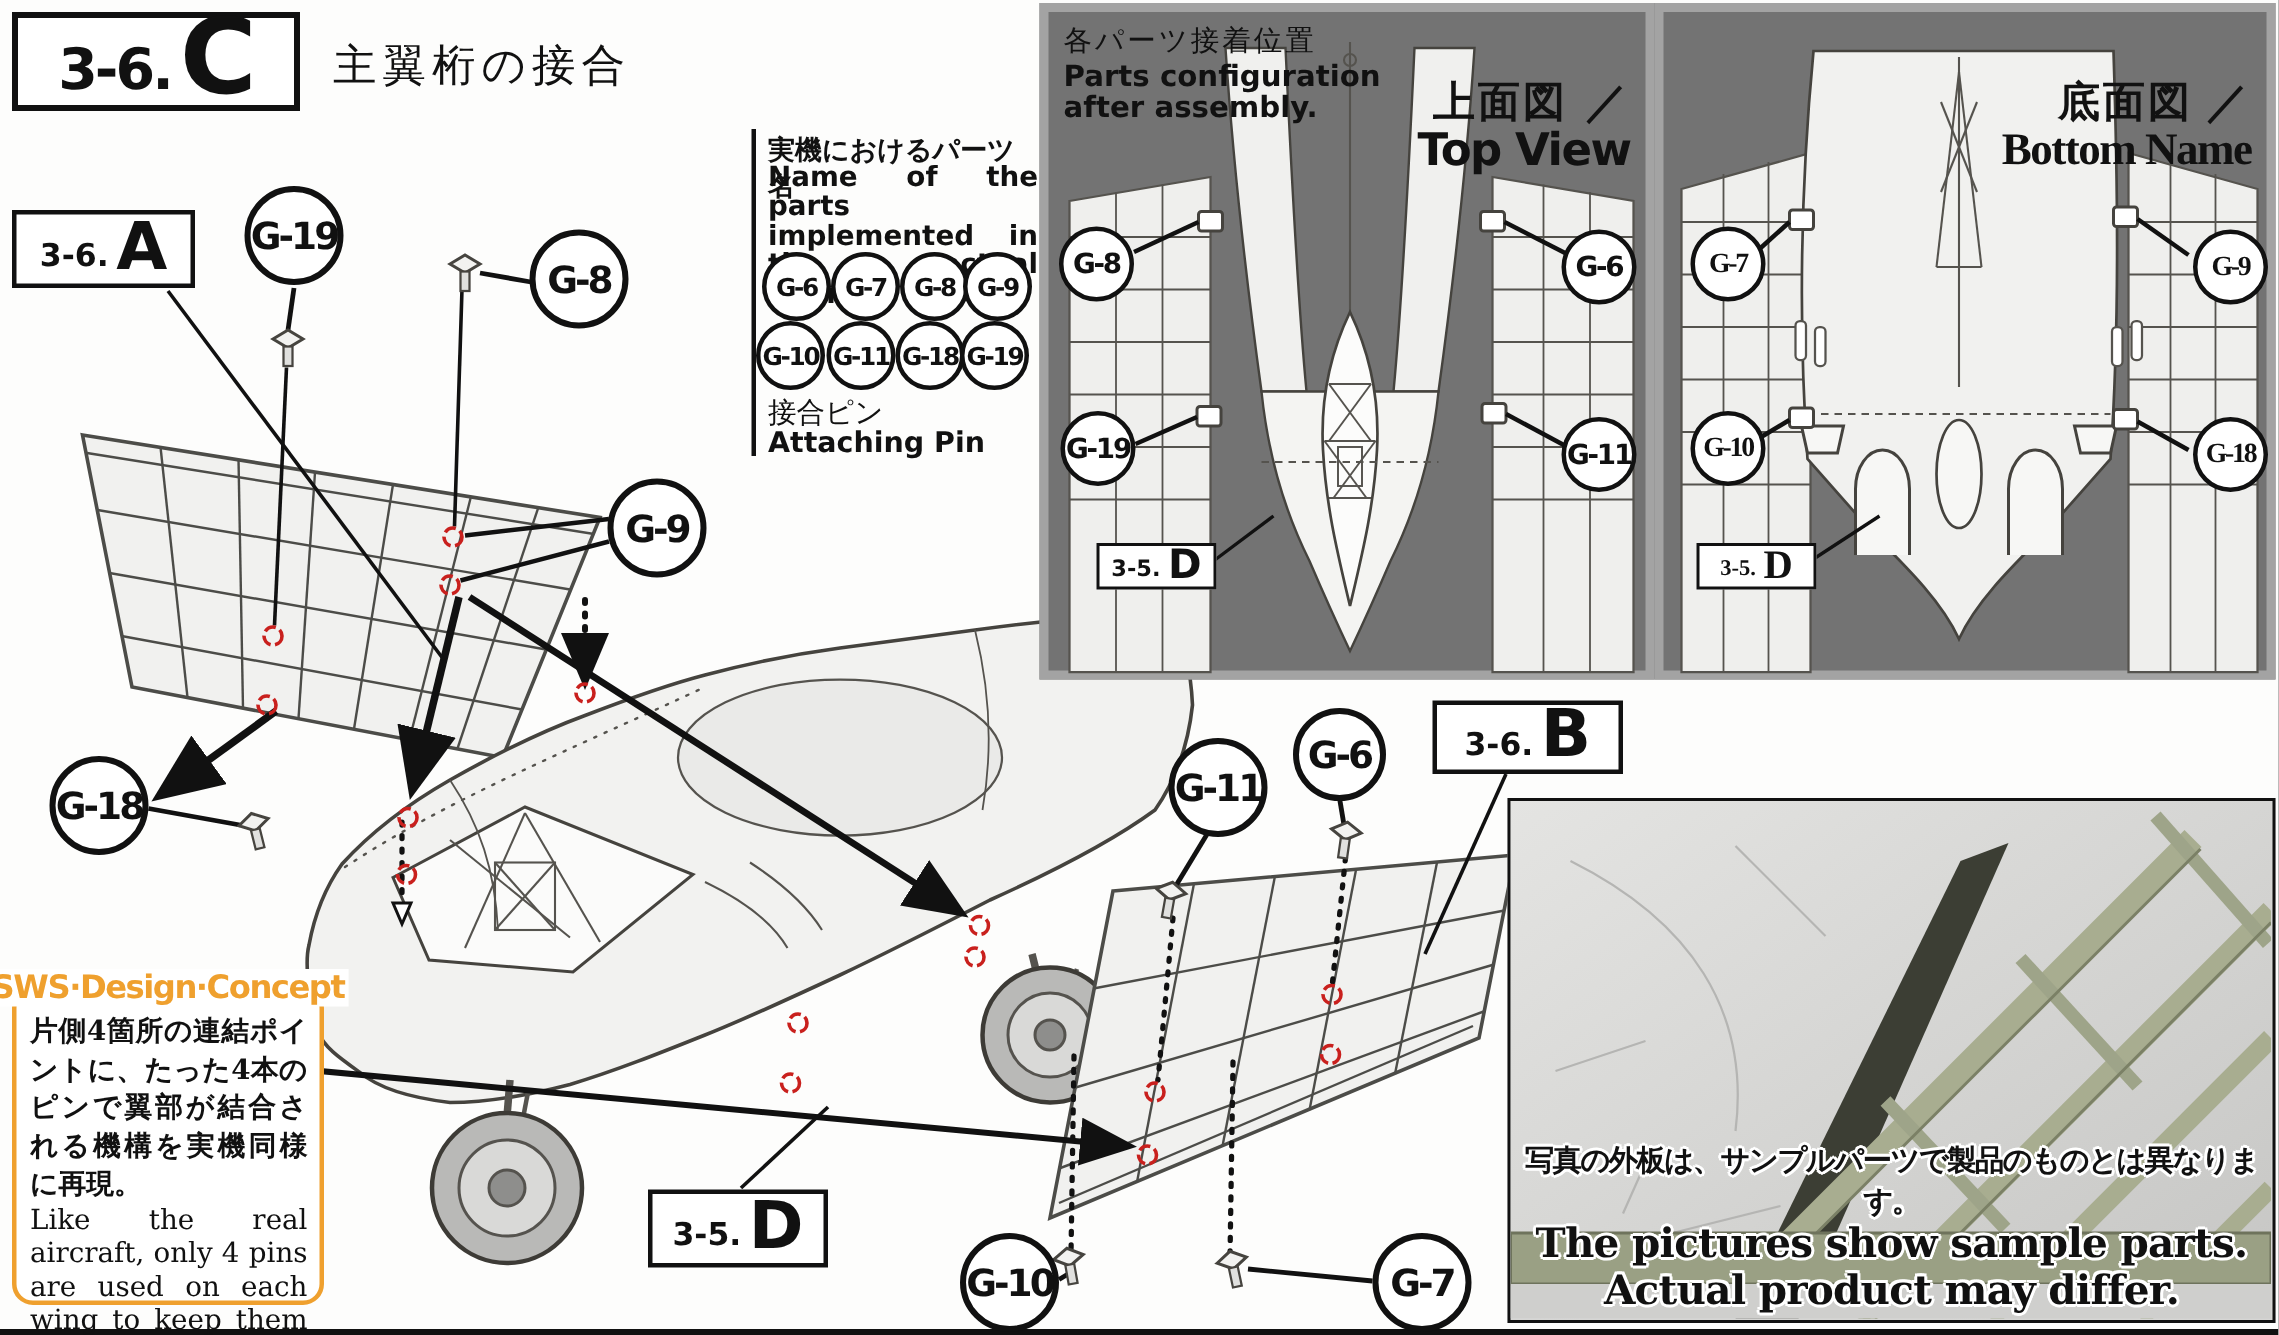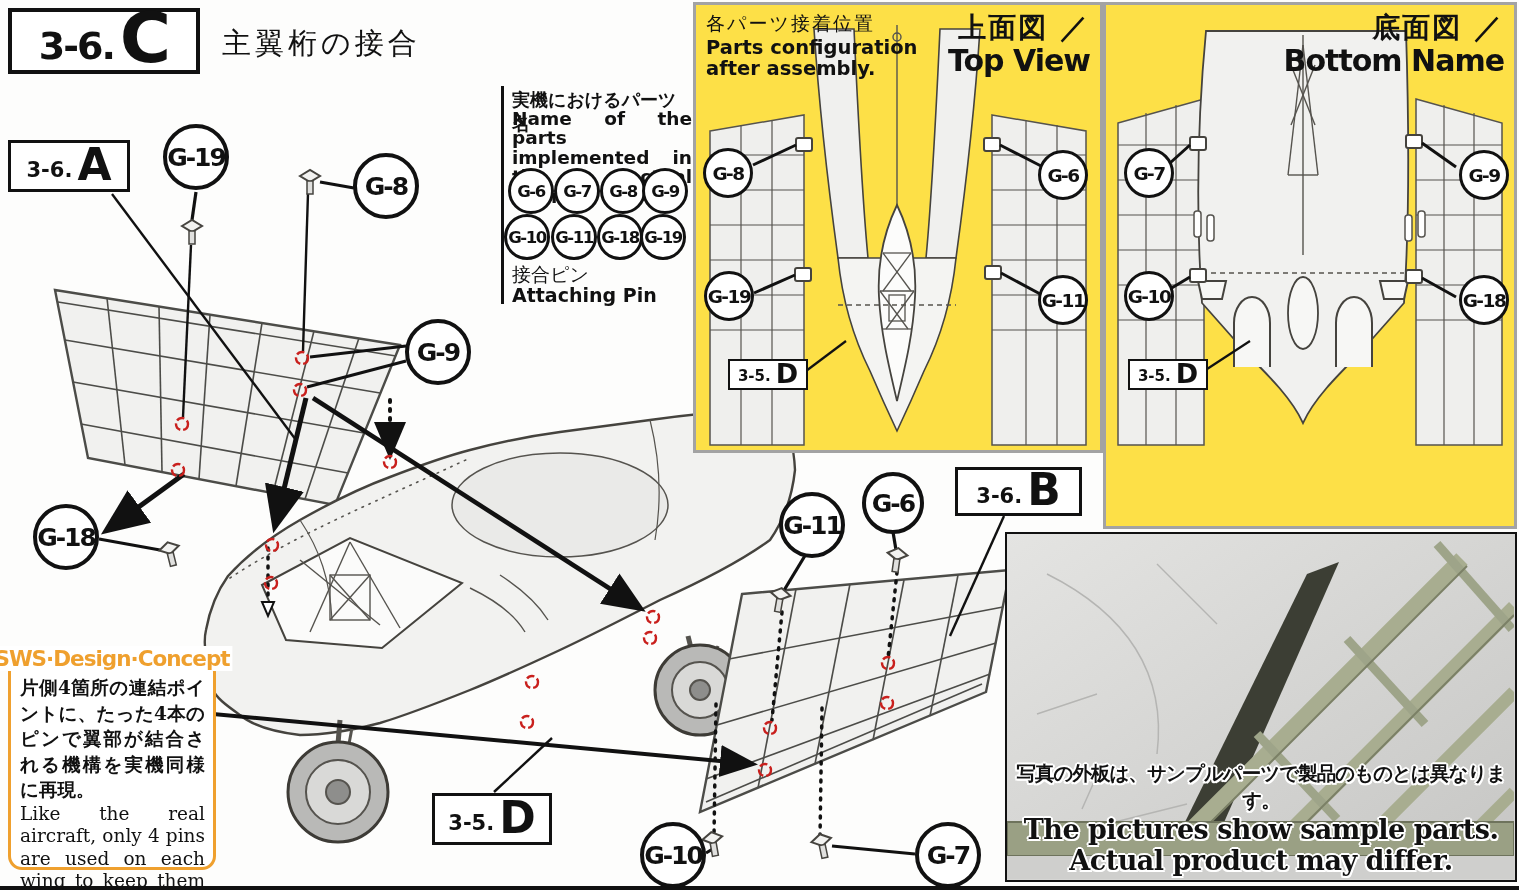--- a/index.html
+++ b/index.html
@@ -26,28 +26,28 @@
   .legend-txt { position:absolute; left:512px; width:180px; }
   #legend-ja { top:88px; font-size:18px; font-weight:bold; }
   #legend-en { top:109px; font-size:18.5px; font-weight:bold; line-height:1.05; text-align:justify; }
   #legend-pin-ja { top:262px; font-size:19px; }
   #legend-pin-en { top:284px; font-size:19px; font-weight:bold; }
   .chip { position:absolute; width:46px; height:46px; border:3px solid #111; border-radius:50%;
     background:#fff; display:flex; align-items:center; justify-content:center;
     font-size:16.5px; font-weight:bold; letter-spacing:-1.5px; }
 
   
-  .panel { position:absolute; border:3px solid #a3a3a3; background:#fde047; }
+  .panel { position:absolute; border:6px solid #a3a3a3; background:#737373; }
   #panel-top { left:693px; top:2px; width:410px; height:451px; }
-  #panel-bottom { left:1103px; top:2px; width:414px; height:527px; }
+  #panel-bottom { left:1103px; top:2px; width:414px; height:451px;font-family:Liberation Serif, serif; }
   .panel-note { position:absolute; left:10px; top:6px; }
   .panel-note .ja { font-size:19px; letter-spacing:2px; }
   .panel-note .en { font-size:19.5px; font-weight:bold; line-height:1.1; }
   .panel-title { position:absolute; top:4px; right:10px; text-align:right; }
-  .panel-title .ja { font-size:28px; font-weight:bold; letter-spacing:2px; }
+  .panel-title .ja { font-size:28px; font-weight:bold; letter-spacing:2px;margin-top:37px; }
   .panel-title .en { font-size:30px; font-weight:bold; letter-spacing:-1px; margin-top:-4px; }
   .pcallout { position:absolute; width:50px; height:50px; border:3.5px solid #111; border-radius:50%;
     background:#fff; display:flex; align-items:center; justify-content:center;
     font-size:18.5px; font-weight:bold; letter-spacing:-1.5px; z-index:3; }
   .refbox { position:absolute; background:#fff; border:2.5px solid #111;
     display:flex; align-items:center; justify-content:center; gap:5px; z-index:3; }
   .refbox .code { font-weight:bold; }
   .refbox .letter { font-weight:bold; }
   .refbox-sm { width:80px; height:31px; }
   .refbox-sm .code { font-size:15px; margin-top:3px; }

